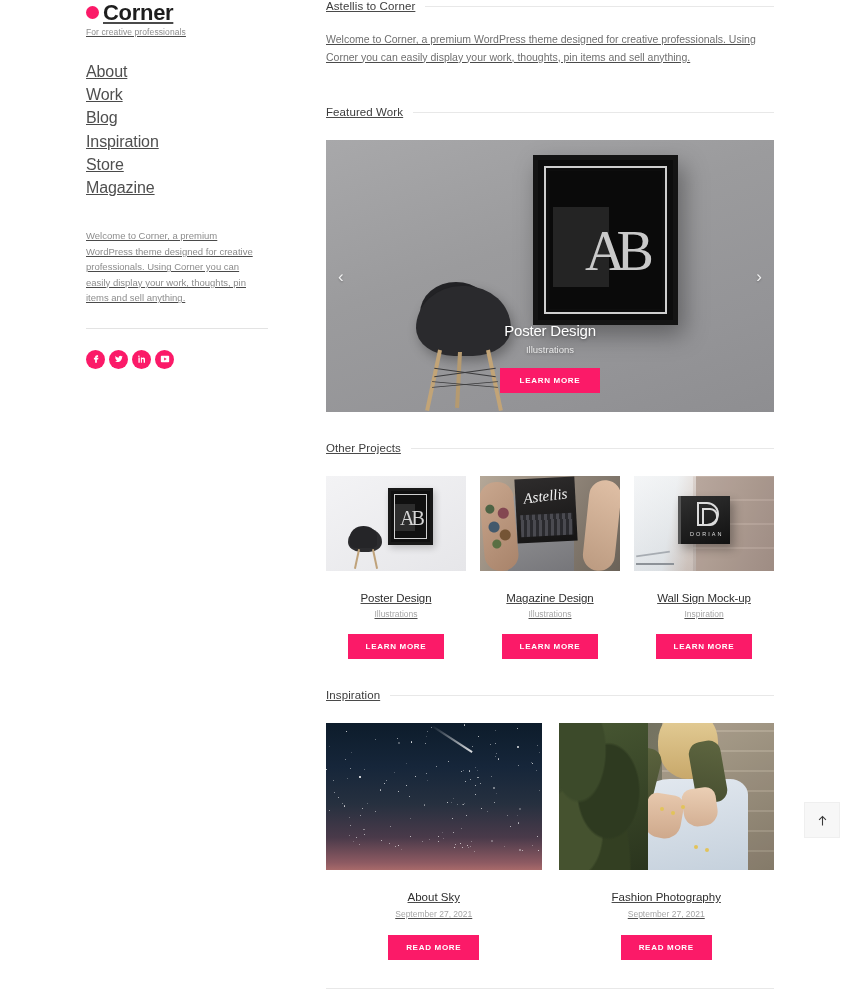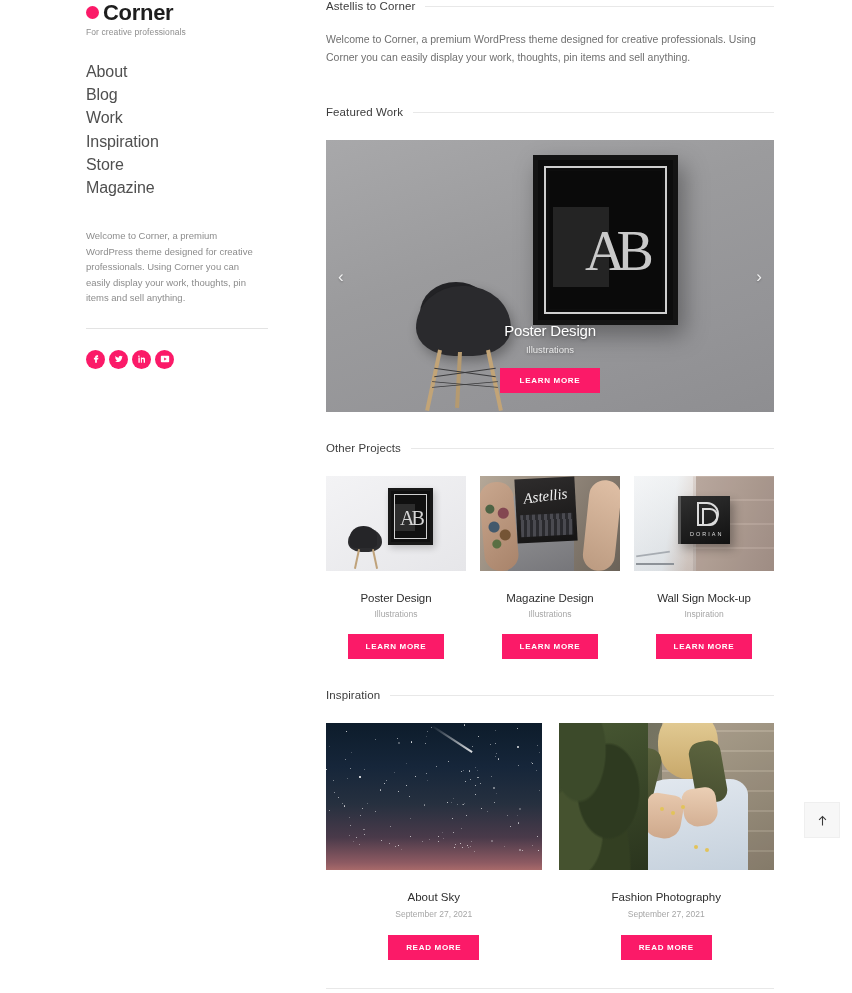--- a/index.html
+++ b/index.html
@@ -4,21 +4,21 @@
 <style>
   * { box-sizing: border-box; margin: 0; padding: 0; }
   html, body {
     width: 852px;
     height: 993px;
     background: #ffffff;
     font-family: "Liberation Sans", sans-serif;
     color: #4a4a4a;
     overflow: hidden;
   }
-  .page { position: relative; width: 852px; height: 850px; display: flex; }
+  .page { position: relative; width: 852px; height: 850px; display: flex; text-decoration: underline; }
 
   
   .sidebar {
     width: 318px;
     flex: 0 0 318px;
     padding: 0px 50px 0 86px;
     position: relative;
   }
   .brand { margin-top: 2px; display: flex; align-items: baseline; }
   .brand-dot {
@@ -321,22 +321,22 @@
   <aside class="sidebar">
 
     <div class="brand">
       <span class="brand-dot"></span>
       <span class="brand-name">Corner</span>
     </div>
     <div class="brand-tag">For creative professionals</div>
 
     <nav class="nav">
       <div class="nav-item">About</div>
+      <div class="nav-item">Work</div>
       <div class="nav-item">Blog</div>
-      <div class="nav-item">Work</div>
       <div class="nav-item">Inspiration</div>
       <div class="nav-item">Store</div>
       <div class="nav-item">Magazine</div>
     </nav>
 
     <p class="side-desc">Welcome to Corner, a premium WordPress theme designed for creative professionals. Using Corner you can easily display your work, thoughts, pin items and sell anything.</p>
 
     <div class="side-sep"></div>
 
     <div class="socials">

